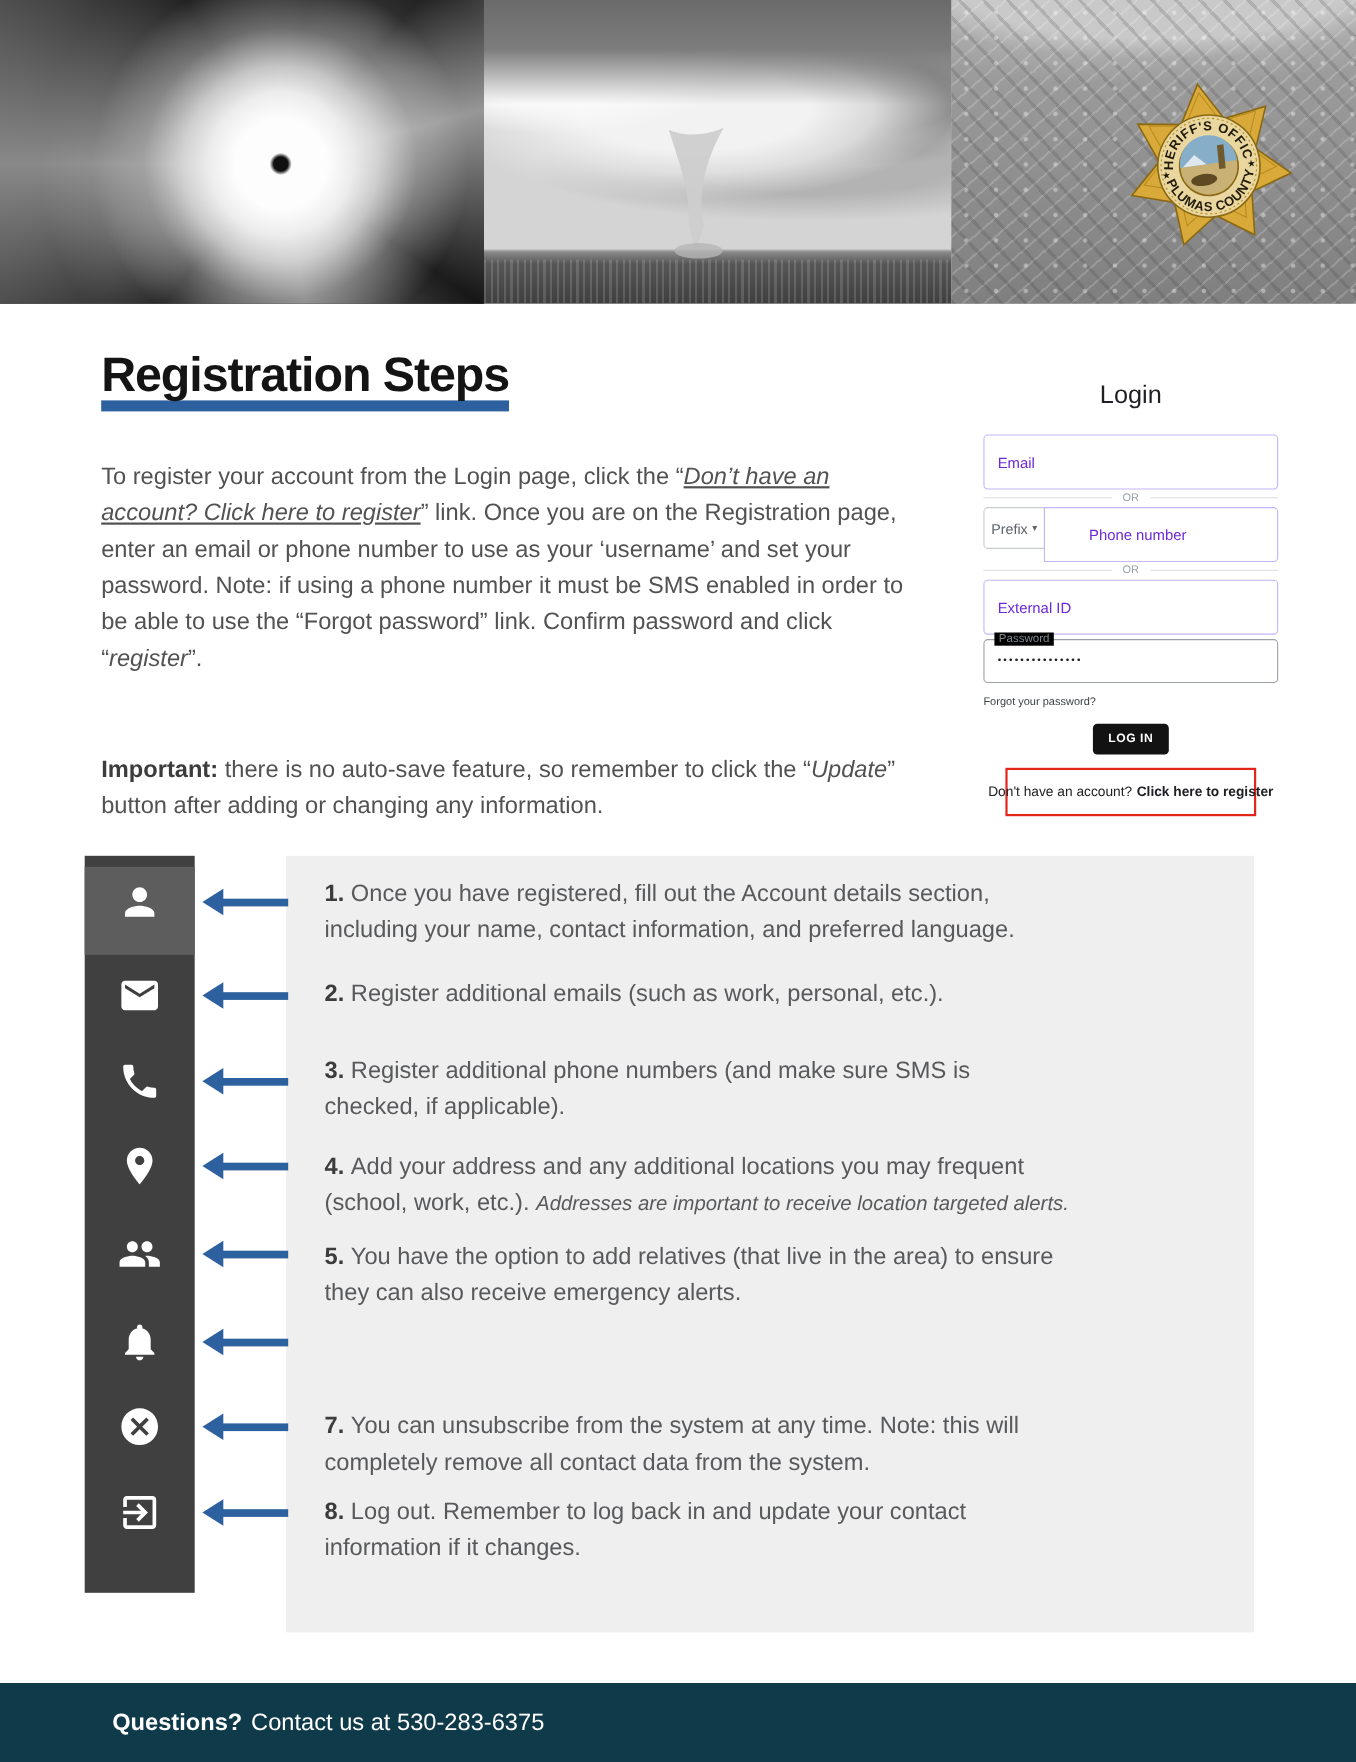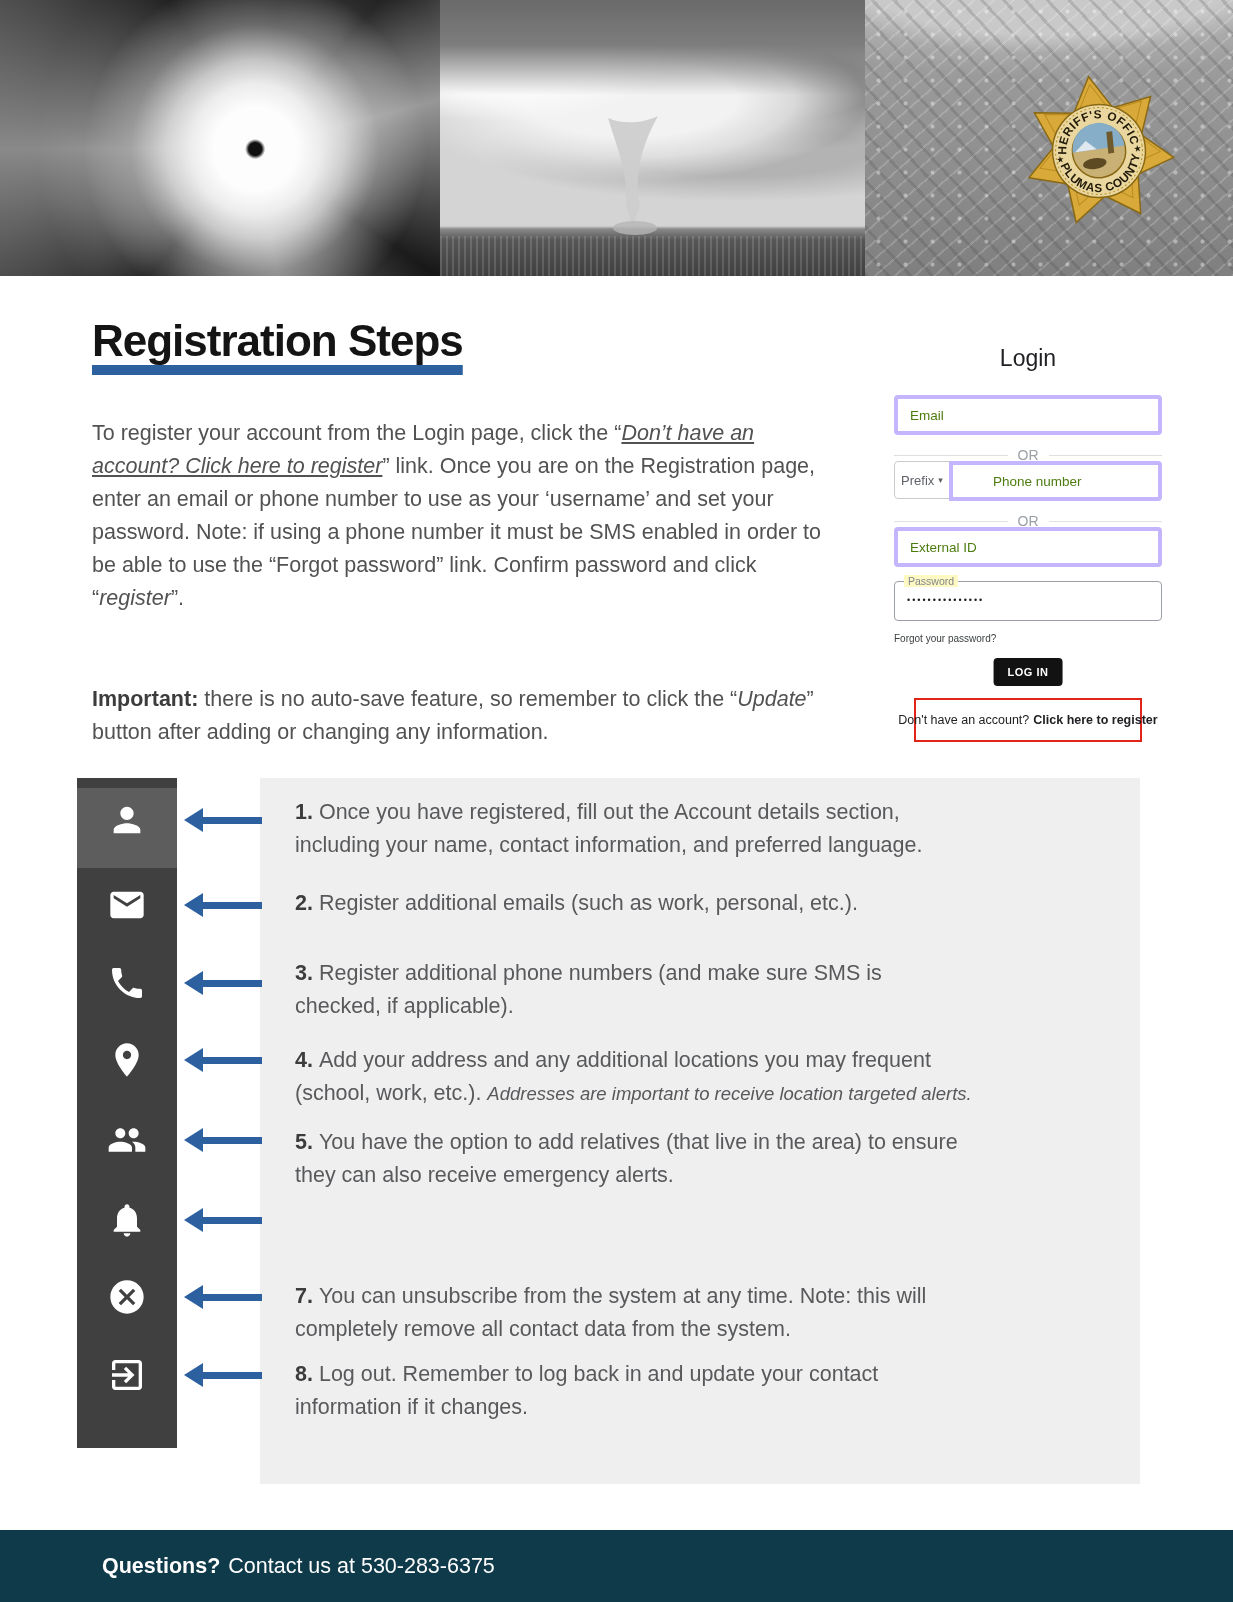--- a/index.html
+++ b/index.html
@@ -62,36 +62,36 @@
   #intro-paragraph  { position:absolute; left:92px; top:402px; width:752px; }
   #important-paragraph { position:absolute; left:92px; top:668px; width:752px; }
   .link-style { font-style:italic; text-decoration:underline; }
   .em-style { font-style:italic; }
   .bold-dark { font-weight:bold; color:#3c3c3c; }
 
   
   #login-panel { position:absolute; left:894px; top:345px; width:268px; font-family:"Liberation Sans", sans-serif; }
   #login-title { text-align:center; font-size:23px; color:#202124; font-weight:400; }
   .lg-input {
-    position:absolute; height:40px; border:4px solid #c4b5fd; border-radius:4px;
-    background:#fff; font-size:13.5px; color:#4d7c0f; padding:0 12px; width:268px;
+    position:absolute; height:50px; border:1px solid #c4b5fd; border-radius:4px;
+    background:#fff; font-size:13.5px; color:#6d28d9; padding:0 12px; width:268px;
     display:flex; align-items:center;
   }
   .or-row { position:absolute; width:268px; display:flex; align-items:center; gap:10px;
-            color:#9aa0a6; font-size:14px;text-align:right; }
+            color:#9aa0a6; font-size:10px;text-align:right; }
   .or-row .rule { flex:1; height:1px; background:#e0e0e0; }
   #prefix-box {
     position:absolute; left:0; width:56px; height:38px; border:1px solid #c8cbce;
     border-radius:4px 0 0 4px; display:flex; align-items:center; justify-content:center;
     gap:4px; font-size:13px; color:#5f6368; background:#fff;
   }
   #phone-box { left:55px; width:213px; border-radius:0 4px 4px 0; }
   #password-box { position:absolute; top:236px; width:268px; height:40px; border:1px solid #9aa0a6;
     border-radius:4px; background:#fff; }
-  #password-label { position:absolute; top:-7px; left:9px; background:#fef9c3; padding:0 4px;
+  #password-label { position:absolute; top:-7px; left:9px; background:#000000; padding:0 4px;
     font-size:10.5px; color:#80868b; }
   #password-dots { position:absolute; left:12px; top:13px; font-size:9px; letter-spacing:2px; color:#202124; }
   #forgot-link { position:absolute; top:288px; left:0; font-size:10px; font-weight:normal; color:#3c4043; }
   #login-button {
     position:absolute; top:313px; left:50%; transform:translateX(-50%);
     background:#121212; color:#fff; font-size:11px; font-weight:bold; letter-spacing:.5px;
     border:none; border-radius:4px; padding:8px 14px; cursor:pointer;
   }
   #register-box {
     position:absolute; top:353px; left:50%; transform:translateX(-50%);

